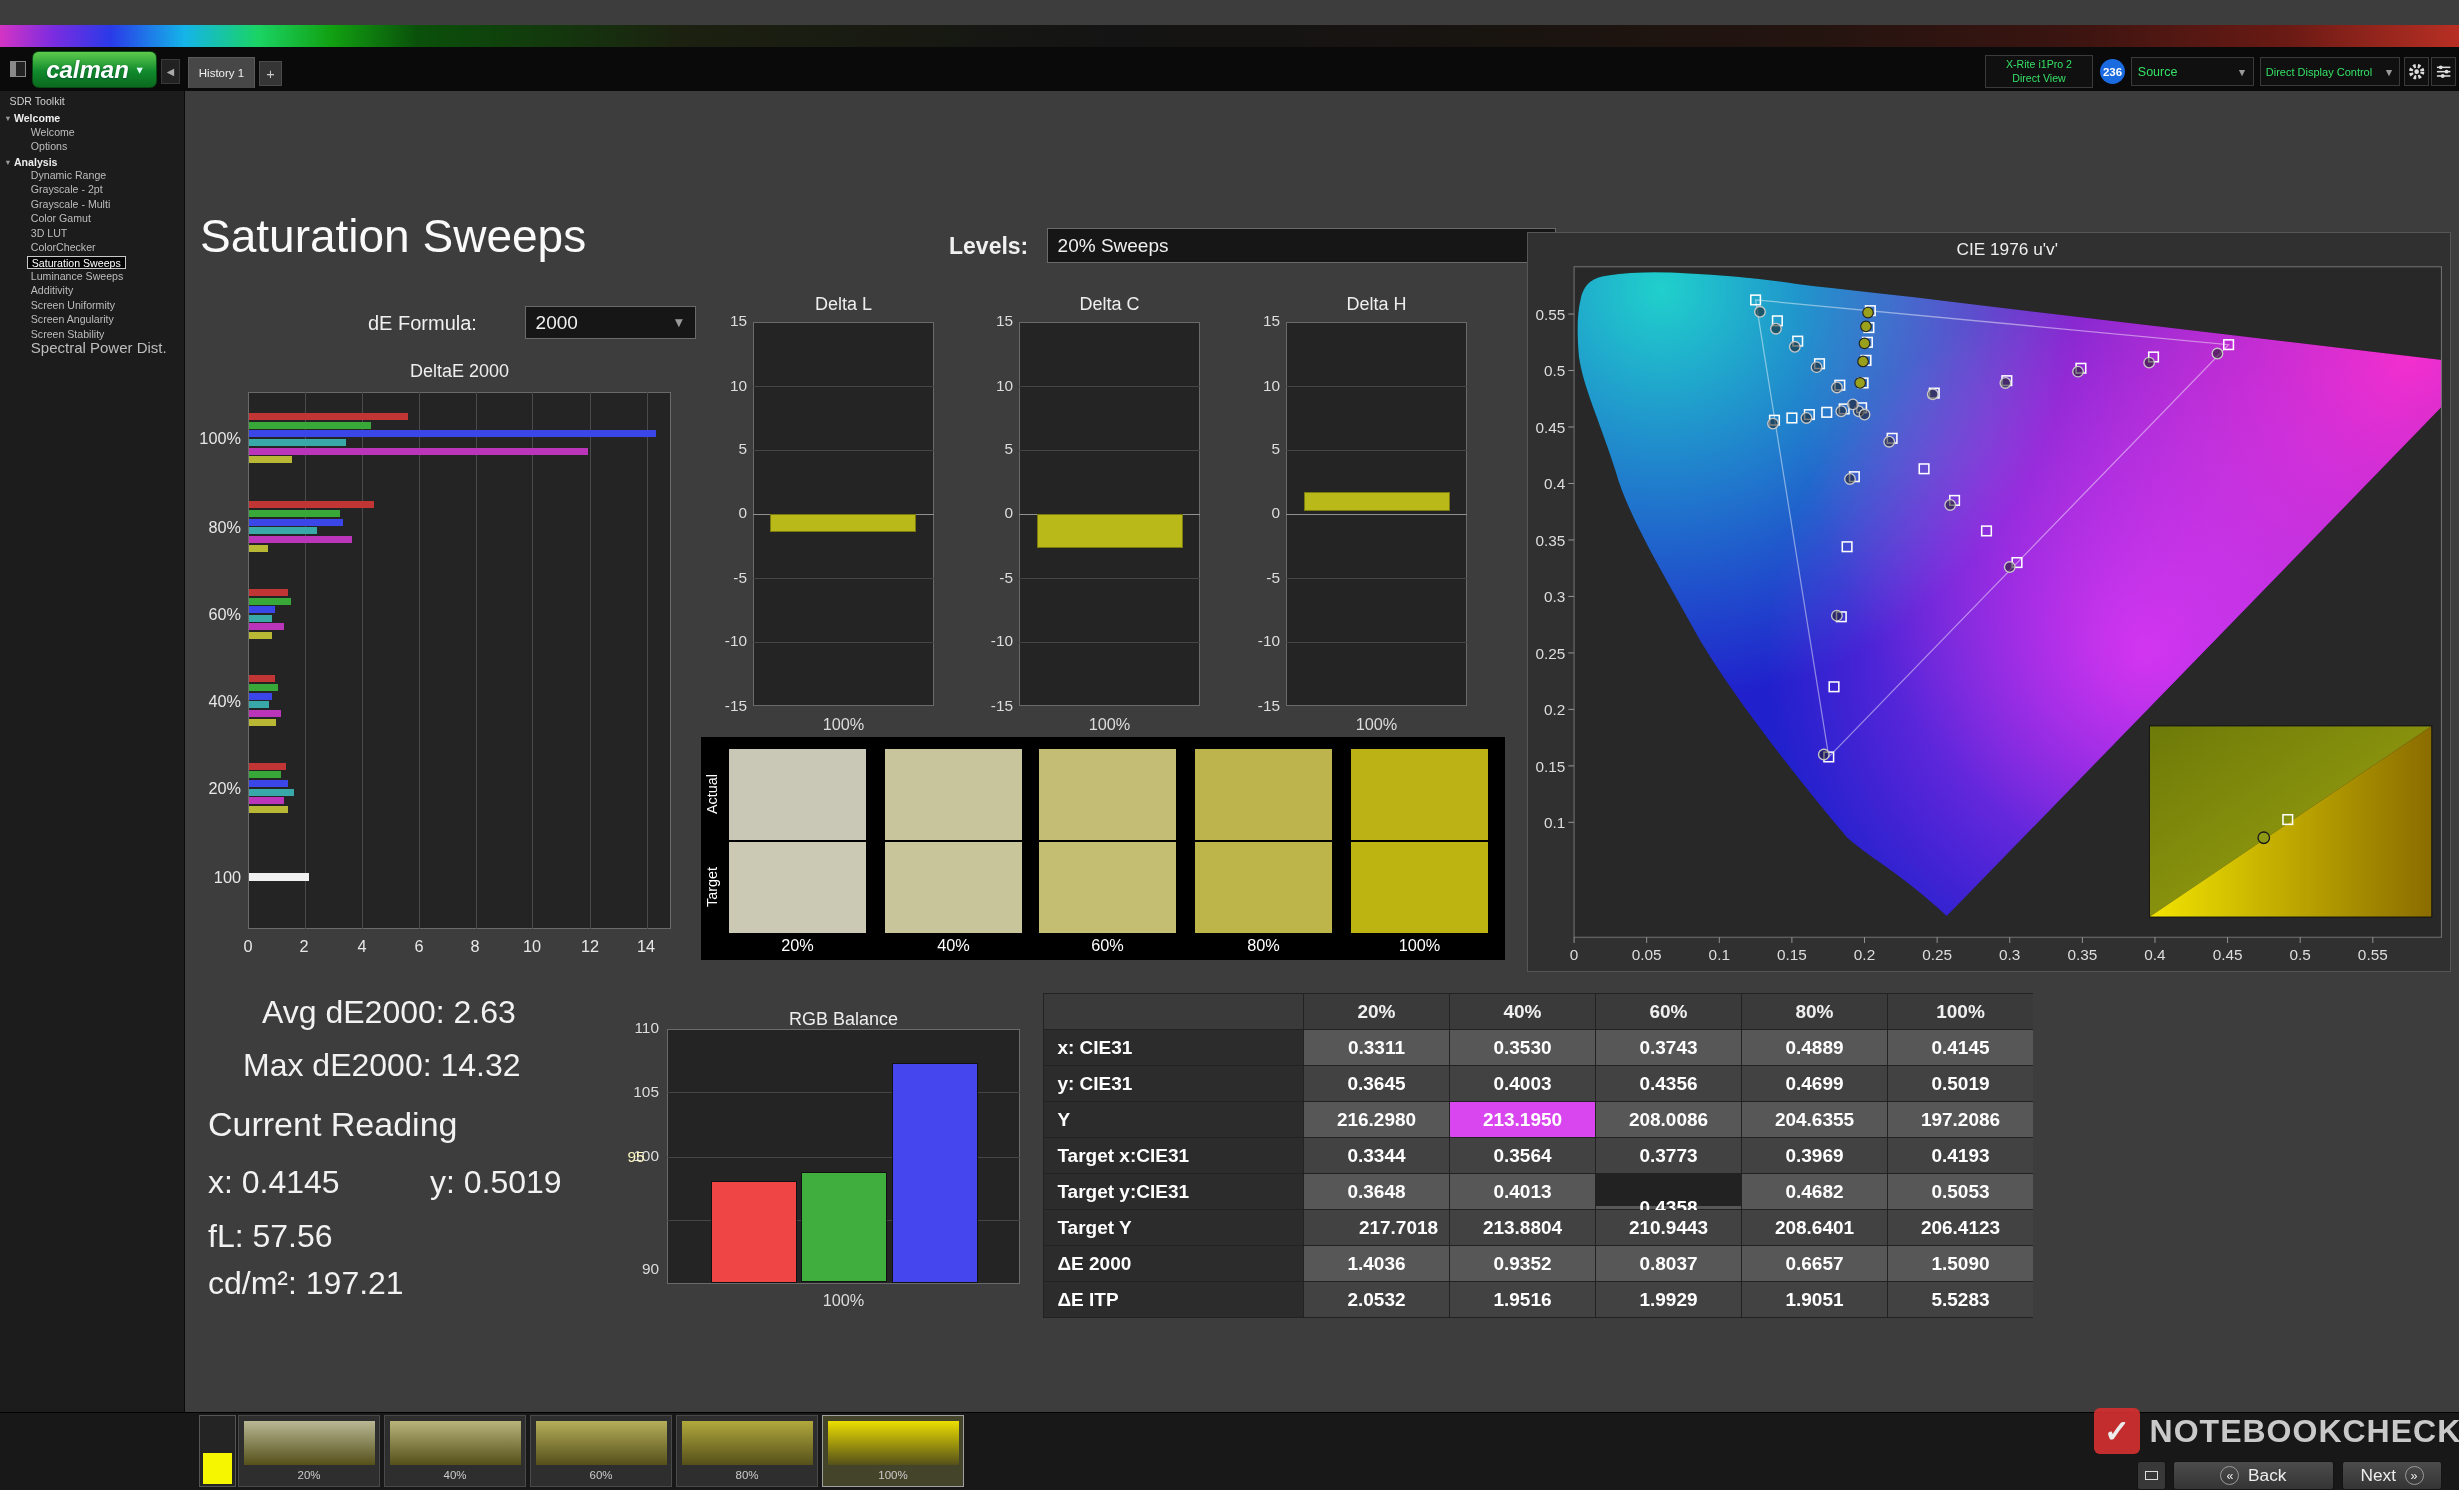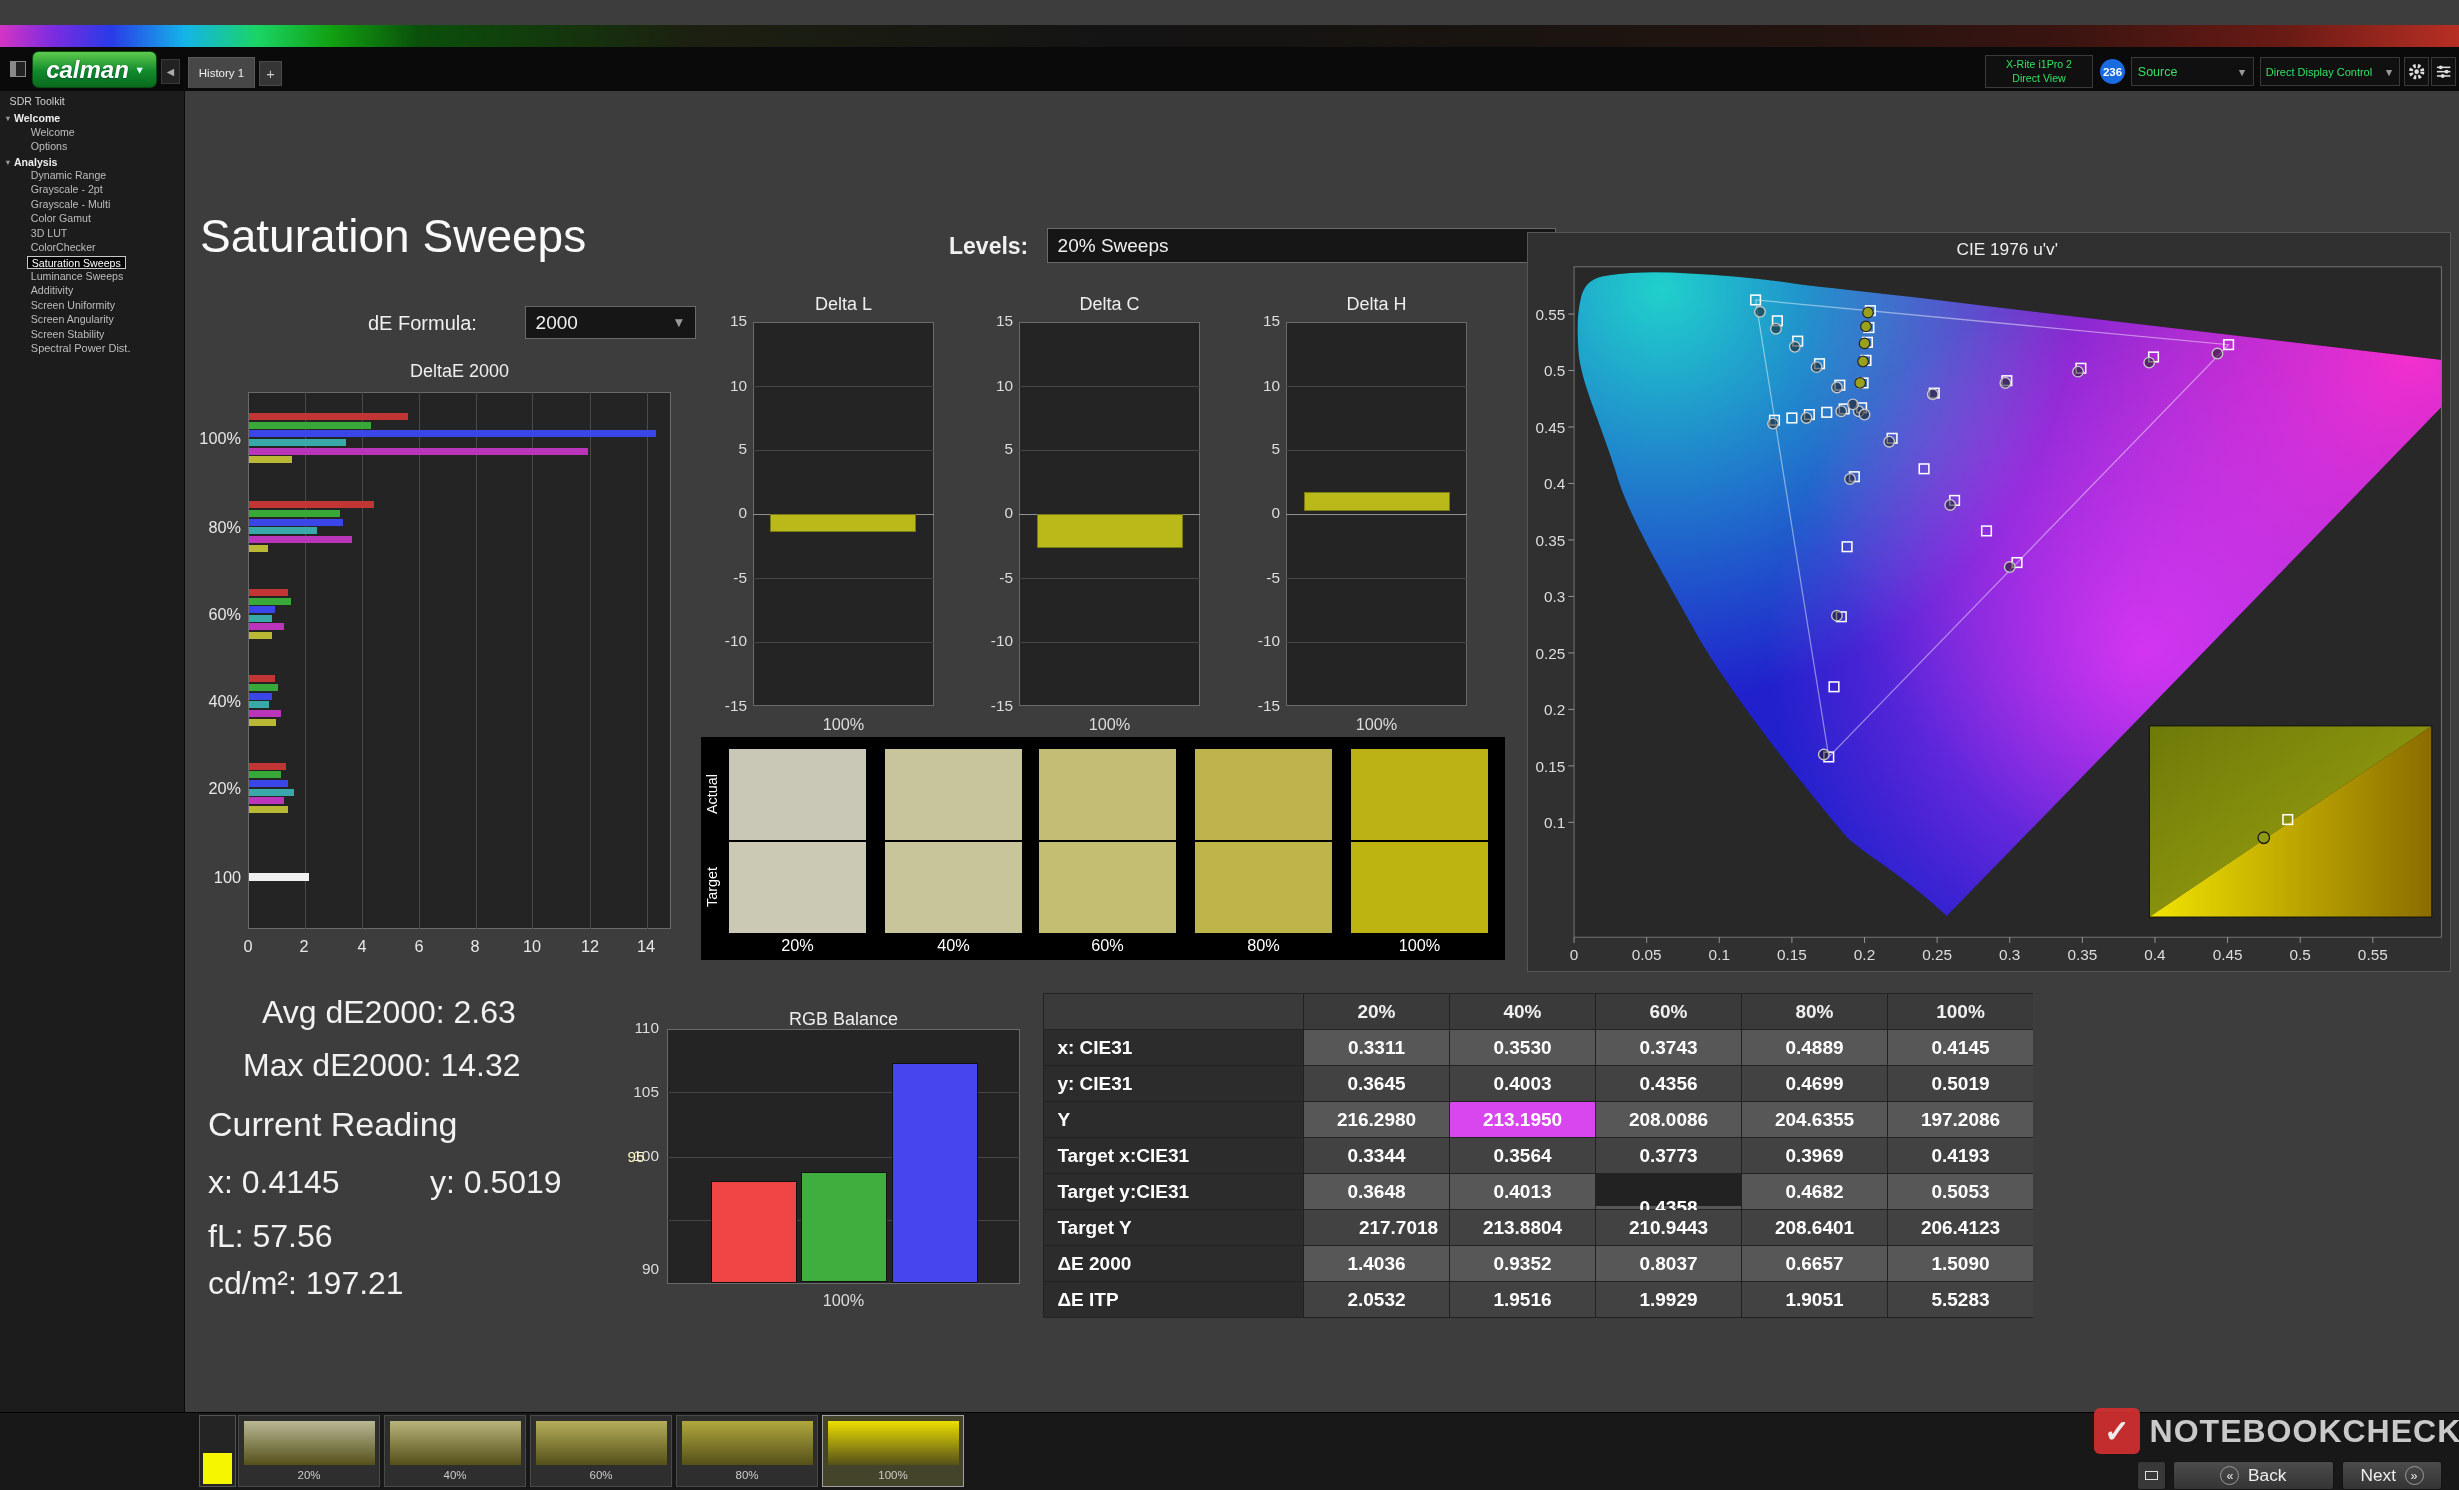--- a/index.html
+++ b/index.html
@@ -89,21 +89,21 @@
       <div class="abs" style="left: 27px; top: 198px; height: 13.4px; font-size: 10.6px; line-height: 12.5px; padding: 0px 3.8px; color: rgb(189, 189, 189);">Grayscale - Multi</div>
       <div class="abs" style="left: 27px; top: 212px; height: 13.4px; font-size: 10.6px; line-height: 12.5px; padding: 0px 3.8px; color: rgb(189, 189, 189);">Color Gamut</div>
       <div class="abs" style="left: 27px; top: 227px; height: 13.4px; font-size: 10.6px; line-height: 12.5px; padding: 0px 3.8px; color: rgb(189, 189, 189);">3D LUT</div>
       <div class="abs" style="left: 27px; top: 241px; height: 13.4px; font-size: 10.6px; line-height: 12.5px; padding: 0px 3.8px; color: rgb(189, 189, 189);">ColorChecker</div>
       <div class="abs" style="left: 27px; top: 256px; height: 13.4px; font-size: 10.6px; line-height: 12.5px; padding: 0px 3.8px; border: 1px solid rgb(200, 200, 200); background: rgb(5, 5, 5); color: rgb(255, 255, 255);">Saturation Sweeps</div>
       <div class="abs" style="left: 27px; top: 270px; height: 13.4px; font-size: 10.6px; line-height: 12.5px; padding: 0px 3.8px; color: rgb(189, 189, 189);">Luminance Sweeps</div>
       <div class="abs" style="left: 27px; top: 284px; height: 13.4px; font-size: 10.6px; line-height: 12.5px; padding: 0px 3.8px; color: rgb(189, 189, 189);">Additivity</div>
       <div class="abs" style="left: 27px; top: 299px; height: 13.4px; font-size: 10.6px; line-height: 12.5px; padding: 0px 3.8px; color: rgb(189, 189, 189);">Screen Uniformity</div>
       <div class="abs" style="left: 27px; top: 313px; height: 13.4px; font-size: 10.6px; line-height: 12.5px; padding: 0px 3.8px; color: rgb(189, 189, 189);">Screen Angularity</div>
       <div class="abs" style="left: 27px; top: 328px; height: 13.4px; font-size: 10.6px; line-height: 12.5px; padding: 0px 3.8px; color: rgb(189, 189, 189);">Screen Stability</div>
-      <div class="abs" style="left: 27px; top: 342px; height: 13.4px; font-size: 11px; line-height: 12.5px; padding: 0px 3.8px; color: rgb(189, 189, 189);">Spectral Power Dist.</div>
+      <div class="abs" style="left: 27px; top: 342px; height: 13.4px; font-size: 15px; line-height: 12.5px; padding: 0px 3.8px; color: rgb(189, 189, 189);">Spectral Power Dist.</div>
     </div>
 
   <div class="abs" style="left:200px;top:209px;font-size:46px;color:#fafafa">Saturation Sweeps</div>
 
   <div class="abs" style="left:949px;top:233px;font-size:23px;font-weight:bold;color:#f0f0f0">Levels:</div>
   <div class="abs dd" style="left:1047px;top:228px;width:509px;height:35px">
     <span style="font-size:19px">20% Sweeps</span>
     <span class="ddarrow">▼</span>
   </div>
 

